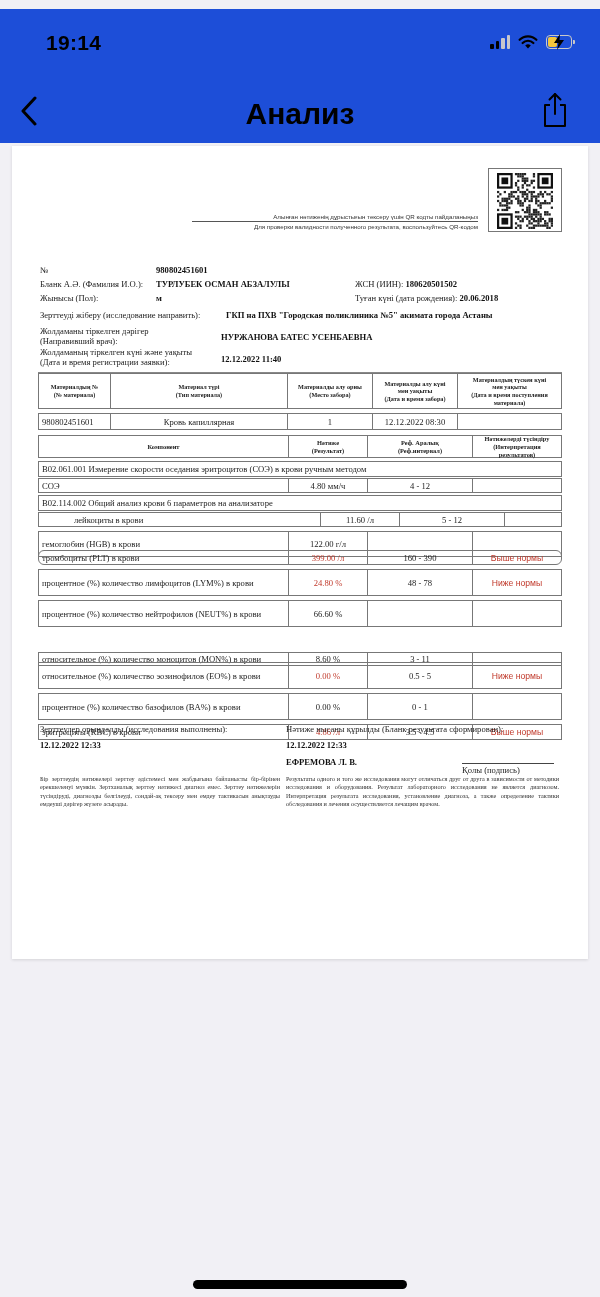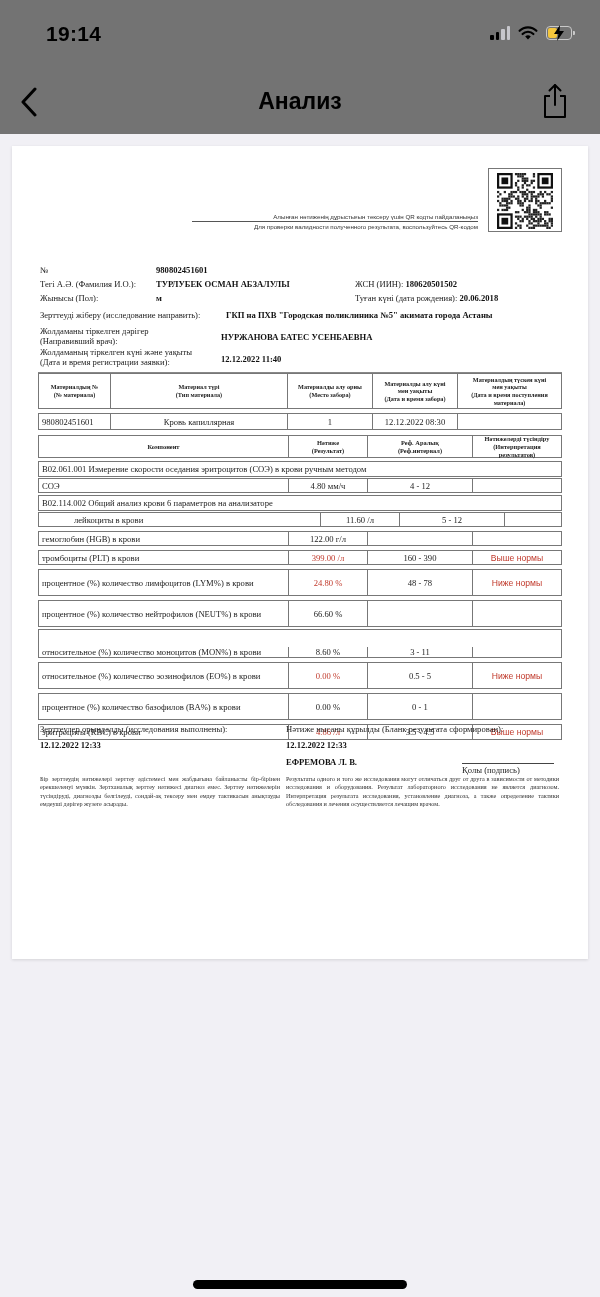--- a/index.html
+++ b/index.html
@@ -1,31 +1,31 @@
 <!DOCTYPE html>
 <html><head>
 <meta charset="utf-8">
 <style>
   * { box-sizing: border-box; margin: 0; padding: 0; }
   html, body { width: 600px; height: 1297px; overflow: hidden; }
   body { background: #f1f0f5; font-family: "Liberation Sans", sans-serif; color: #000; position: relative; }
 
-  .topbar { position: absolute; left: 0; top: 0; width: 600px; height: 134px; background: #737373; }
+  .topbar { position: absolute; left: 0; top: 9px; width: 600px; height: 134px; background: #1d4ed8; }
   .status-time { position: absolute; left: 46px; top: 22px; font-size: 21px; font-weight: bold; letter-spacing: 0.3px; }
   .status-icons { position: absolute; right: 28px; top: 26px; display: flex; align-items: center; gap: 8px; }
   .signal { display: flex; align-items: flex-end; gap: 2px; height: 14px; }
   .signal span { width: 3.5px; border-radius: 1px; background: #000; }
   .signal span.off { background: #c7c7cc; }
   .battery { position: relative; width: 26px; height: 14px; border: 1.5px solid #c9c9c9; border-radius: 4px; }
   .battery .fill { position: absolute; left: 1px; top: 1px; bottom: 1px; width: 9px; background: #f4c63c; border-radius: 2px; }
   .battery .nub { position: absolute; right: -4px; top: 4px; width: 2px; height: 4px; background: #c9c9c9; border-radius: 0 1px 1px 0; }
   .battery .bolt { position: absolute; left: 6px; top: -2px; }
 
   .nav-back { position: absolute; left: 14px; top: 84px; width: 30px; height: 36px; display: flex; align-items: center; justify-content: center; cursor: pointer; }
-  .nav-title { position: absolute; left: 0; right: 0; top: 88px; text-align: center; font-size: 23px; font-weight: bold; }
+  .nav-title { position: absolute; left: 0; right: 0; top: 88px; text-align: center; font-size: 30px; font-weight: bold; }
   .nav-share { position: absolute; right: 30px; top: 82px; width: 30px; height: 38px; cursor: pointer; }
 
   .doc { position: absolute; left: 12px; top: 146px; width: 576px; height: 813px; background: #fff; box-shadow: 0 1px 3px rgba(0,0,0,0.12); font-family: "Liberation Serif", serif; color: #222; }
 
   .qr { position: absolute; left: 476px; top: 22px; width: 74px; height: 64px; border: 1px solid #777; padding: 4px 8px; }
   .qr-note { position: absolute; left: 180px; top: 66px; width: 286px; text-align: right; font-family: "Liberation Sans", sans-serif; font-size: 6.2px; color: #333; line-height: 9px; }
   .qr-note .l1 { border-bottom: 1px solid #555; }
 
   .info { position: absolute; font-size: 8.6px; line-height: 10px; white-space: nowrap; }
   .b { font-weight: bold; color: #111; }
@@ -307,21 +307,21 @@
         <rect x="14" y="24" width="1" height="1" fill="#222"></rect>
         <rect x="15" y="24" width="1" height="1" fill="#222"></rect>
         <rect x="16" y="24" width="1" height="1" fill="#222"></rect>
         <rect x="22" y="24" width="1" height="1" fill="#222"></rect>
         <rect x="23" y="24" width="1" height="1" fill="#222"></rect>
       </svg>
   </div>
 
   <div class="info" style="left:28px;top:119px">№</div>
   <div class="info b" style="left:144px;top:119px">980802451601</div>
-  <div class="info" style="left:28px;top:133px">Тегі А.Ә. (Фамилия И.О.):</div>
+  <div class="info" style="left:28px;top:133px">Бланк А.Ә. (Фамилия И.О.):</div>
   <div class="info b" style="left:144px;top:133px">ТУРЛУБЕК ОСМАН АБЗАЛУЛЫ</div>
   <div class="info" style="left:343px;top:133px"><span>ЖСН (ИИН):</span> <span class="b">180620501502</span></div>
   <div class="info" style="left:28px;top:147px">Жынысы (Пол):</div>
   <div class="info b" style="left:144px;top:147px">м</div>
   <div class="info" style="left:343px;top:147px"><span>Туған күні (дата рождения):</span> <span class="b">20.06.2018</span></div>
   <div class="info" style="left:28px;top:164px">Зерттеуді жіберу (исследование направить):</div>
   <div class="info b" style="left:214px;top:164px">ГКП на ПХВ "Городская поликлиника №5" акимата города Астаны</div>
   <div class="info" style="left:28px;top:180px">
       <div>Жолдаманы тіркелген дәрігер</div>
       <div>(Направивший врач):</div>
@@ -413,45 +413,45 @@
       </div>
     </div>
   <div class="section" style="top:349px">B02.114.002 Общий анализ крови 6 параметров на анализаторе</div>
   <div id="rows2">
       <div class="grid" style="top: 366px; height: 15px; padding-left: 32px;">
         <div class="c1">лейкоциты в крови</div>
         <div class="c2">11.60 /л</div>
         <div class="c3">5 - 12</div>
         <div class="c4 interp"></div>
       </div>
-      <div class="grid" style="top: 385px; height: 15px;">
+      <div class="grid" style="top: 385px; height: 26px;">
         <div class="c1">гемоглобин (HGB) в крови</div>
         <div class="c2">122.00 г/л</div>
         <div class="c3"></div>
         <div class="c4 interp"></div>
       </div>
-      <div class="grid" style="top: 404px; height: 15px;">
+      <div class="grid" style="top: 404px; height: 15px; border-radius: 6px;">
         <div class="c1">тромбоциты (PLT) в крови</div>
         <div class="c2 red">399.00 /л</div>
         <div class="c3">160 - 390</div>
         <div class="c4 interp">Выше нормы</div>
       </div>
       <div class="grid" style="top: 423px; height: 27px;">
         <div class="c1">процентное (%) количество лимфоцитов (LYM%) в крови</div>
         <div class="c2 red">24.80 %</div>
         <div class="c3">48 - 78</div>
         <div class="c4 interp">Ниже нормы</div>
       </div>
       <div class="grid" style="top: 454px; height: 27px;">
         <div class="c1">процентное (%) количество нейтрофилов (NEUT%) в крови</div>
         <div class="c2">66.60 %</div>
         <div class="c3"></div>
         <div class="c4 interp"></div>
       </div>
-      <div class="grid" style="top: 483px; height: 29px; align-items: flex-end;">
+      <div class="grid" style="top: 506px; height: 14px;">
         <div class="c1">относительное (%) количество моноцитов (MON%) в крови</div>
         <div class="c2">8.60 %</div>
         <div class="c3">3 - 11</div>
         <div class="c4 interp"></div>
       </div>
       <div class="grid" style="top: 516px; height: 27px;">
         <div class="c1">относительное (%) количество эозинофилов (EO%) в крови</div>
         <div class="c2 red">0.00 %</div>
         <div class="c3">0.5 - 5</div>
         <div class="c4 interp">Ниже нормы</div>

